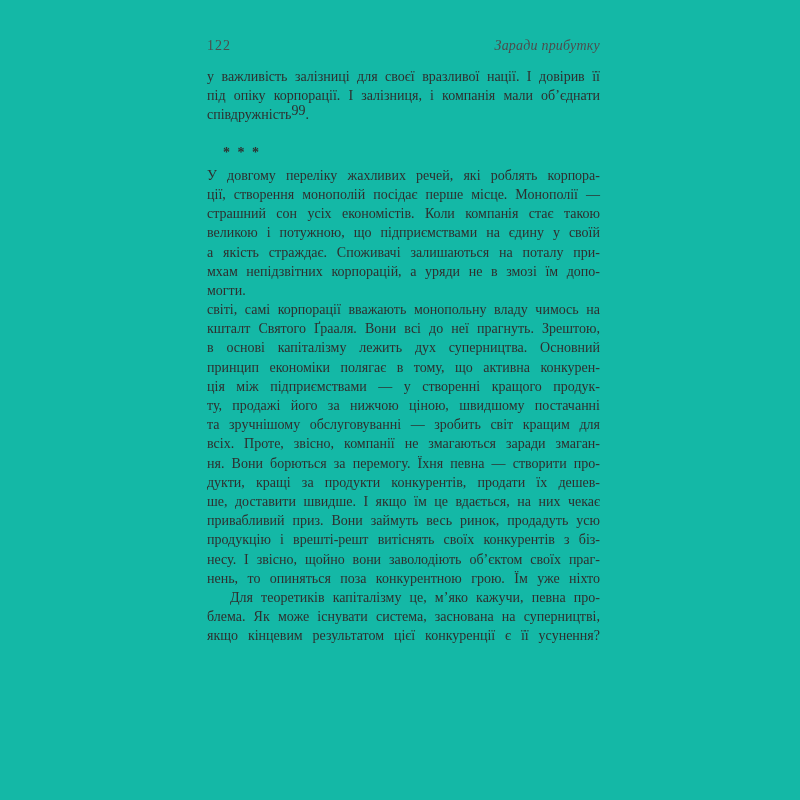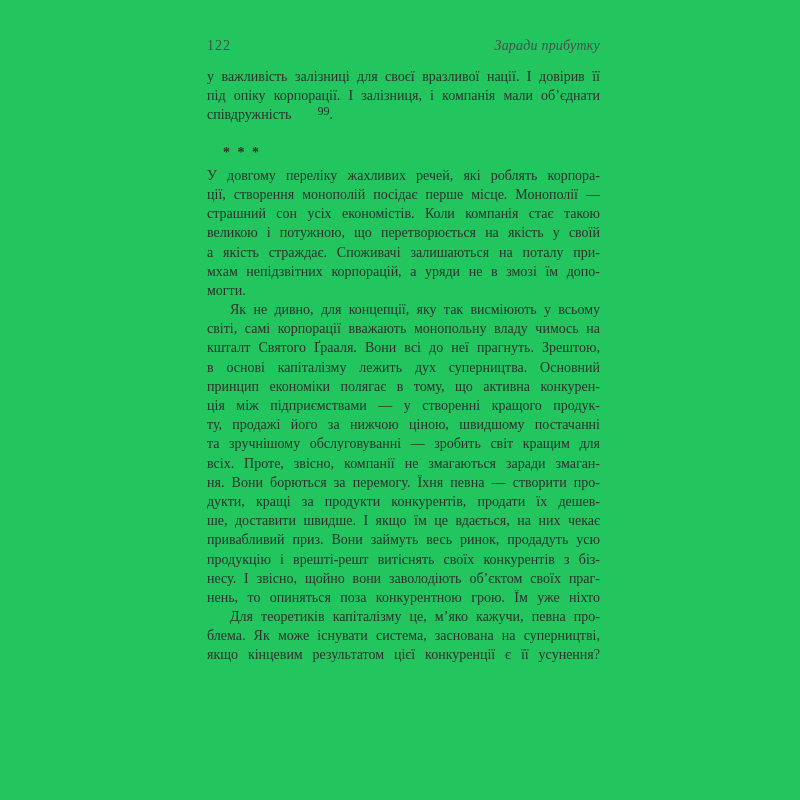--- a/index.html
+++ b/index.html
@@ -1,20 +1,20 @@
 <!DOCTYPE html>
 <html lang="uk"><head>
 <meta charset="utf-8">
 <style>
   html, body { margin: 0; padding: 0; }
   .page {
     position: relative;
     width: 800px;
     height: 800px;
-    background: #22c55e;
+    background: #14b8a6;
     font-family: "Liberation Serif", "DejaVu Serif", serif;
     color: #2f2f2f;
     overflow: hidden;
   }
   .text-block {
     position: absolute;
     left: 207px;
     top: 38px;
     width: 393px;
   }
@@ -57,25 +57,24 @@
     line-height: 19.2px;
     margin-top: 18px;
     margin-bottom: 4px;
     padding-left: 16px;
     font-size: 14px;
     font-weight: 600;
     letter-spacing: 2px;
     color: #2f2f2f;
   }
   sup {
-    font-size: 12px;
+    font-size: 14px;
     line-height: 0;
     vertical-align: 4.5px;
     letter-spacing: 0;
-    margin-left: 26px;
   }
 </style>
 </head>
 <body>
 
 <div class="page">
   <div class="text-block">
     <div class="header">
       <span class="page-number">122</span>
       <span class="running-title">Заради прибутку</span>
@@ -84,27 +83,26 @@
         <div class="paragraph">
           <div class="line">у важливість залізниці для своєї вразливої нації. І довірив її</div>
           <div class="line">під опіку корпорації. І залізниця, і компанія мали об’єднати</div>
           <div class="line flush">співдружність<sup>99</sup>.</div>
         </div>
         <div class="separator">* * *</div>
         <div class="paragraph">
           <div class="line">У довгому переліку жахливих речей, які роблять корпора-</div>
           <div class="line">ції, створення монополій посідає перше місце. Монополії —</div>
           <div class="line">страшний сон усіх економістів. Коли компанія стає такою</div>
-          <div class="line">великою і потужною, що перетворюється на якість у своїй</div>
+          <div class="line">великою і потужною, що підприємствами на єдину у своїй</div>
           <div class="line">а якість страждає. Споживачі залишаються на поталу при-</div>
           <div class="line">мхам непідзвітних корпорацій, а уряди не в змозі їм допо-</div>
           <div class="line flush">могти.</div>
         </div>
         <div class="paragraph">
-          <div class="line indent">Як не дивно, для концепції, яку так висміюють у всьому</div>
           <div class="line">світі, самі корпорації вважають монопольну владу чимось на</div>
           <div class="line">кшталт Святого Ґрааля. Вони всі до неї прагнуть. Зрештою,</div>
           <div class="line">в основі капіталізму лежить дух суперництва. Основний</div>
           <div class="line">принцип економіки полягає в тому, що активна конкурен-</div>
           <div class="line">ція між підприємствами — у створенні кращого продук-</div>
           <div class="line">ту, продажі його за нижчою ціною, швидшому постачанні</div>
           <div class="line">та зручнішому обслуговуванні — зробить світ кращим для</div>
           <div class="line">всіх. Проте, звісно, компанії не змагаються заради змаган-</div>
           <div class="line">ня. Вони борються за перемогу. Їхня певна — створити про-</div>
           <div class="line">дукти, кращі за продукти конкурентів, продати їх дешев-</div>

